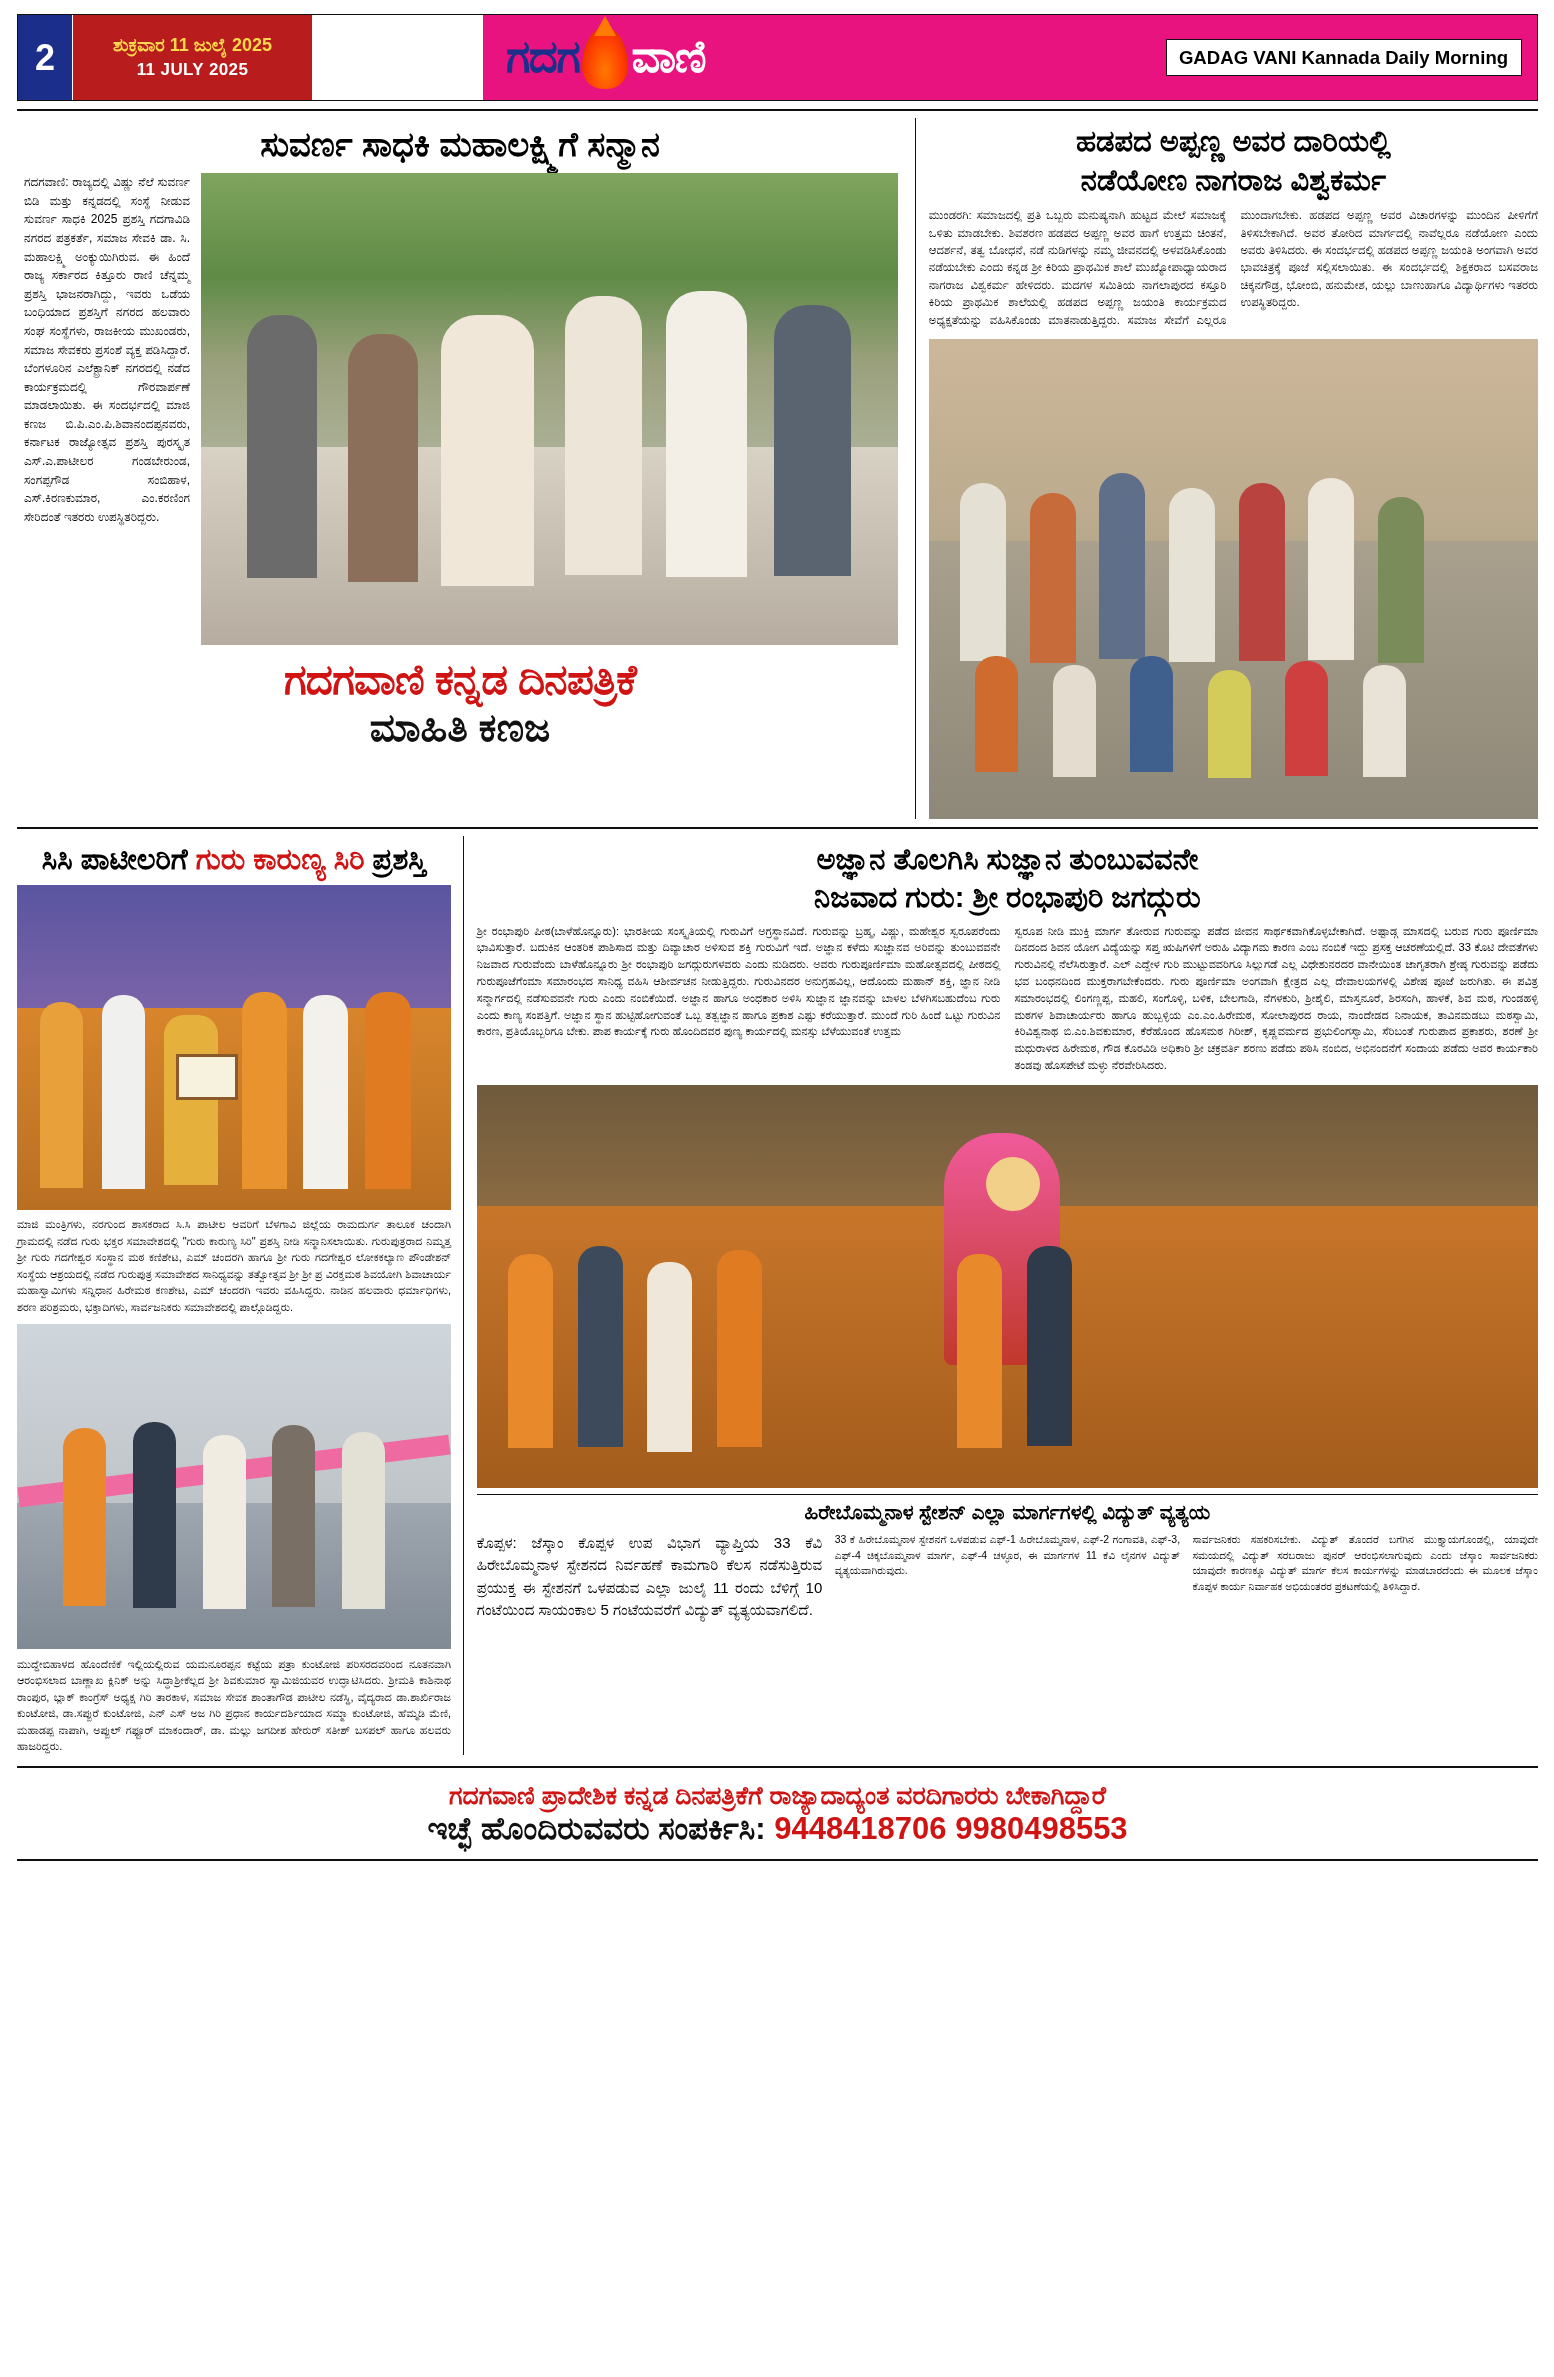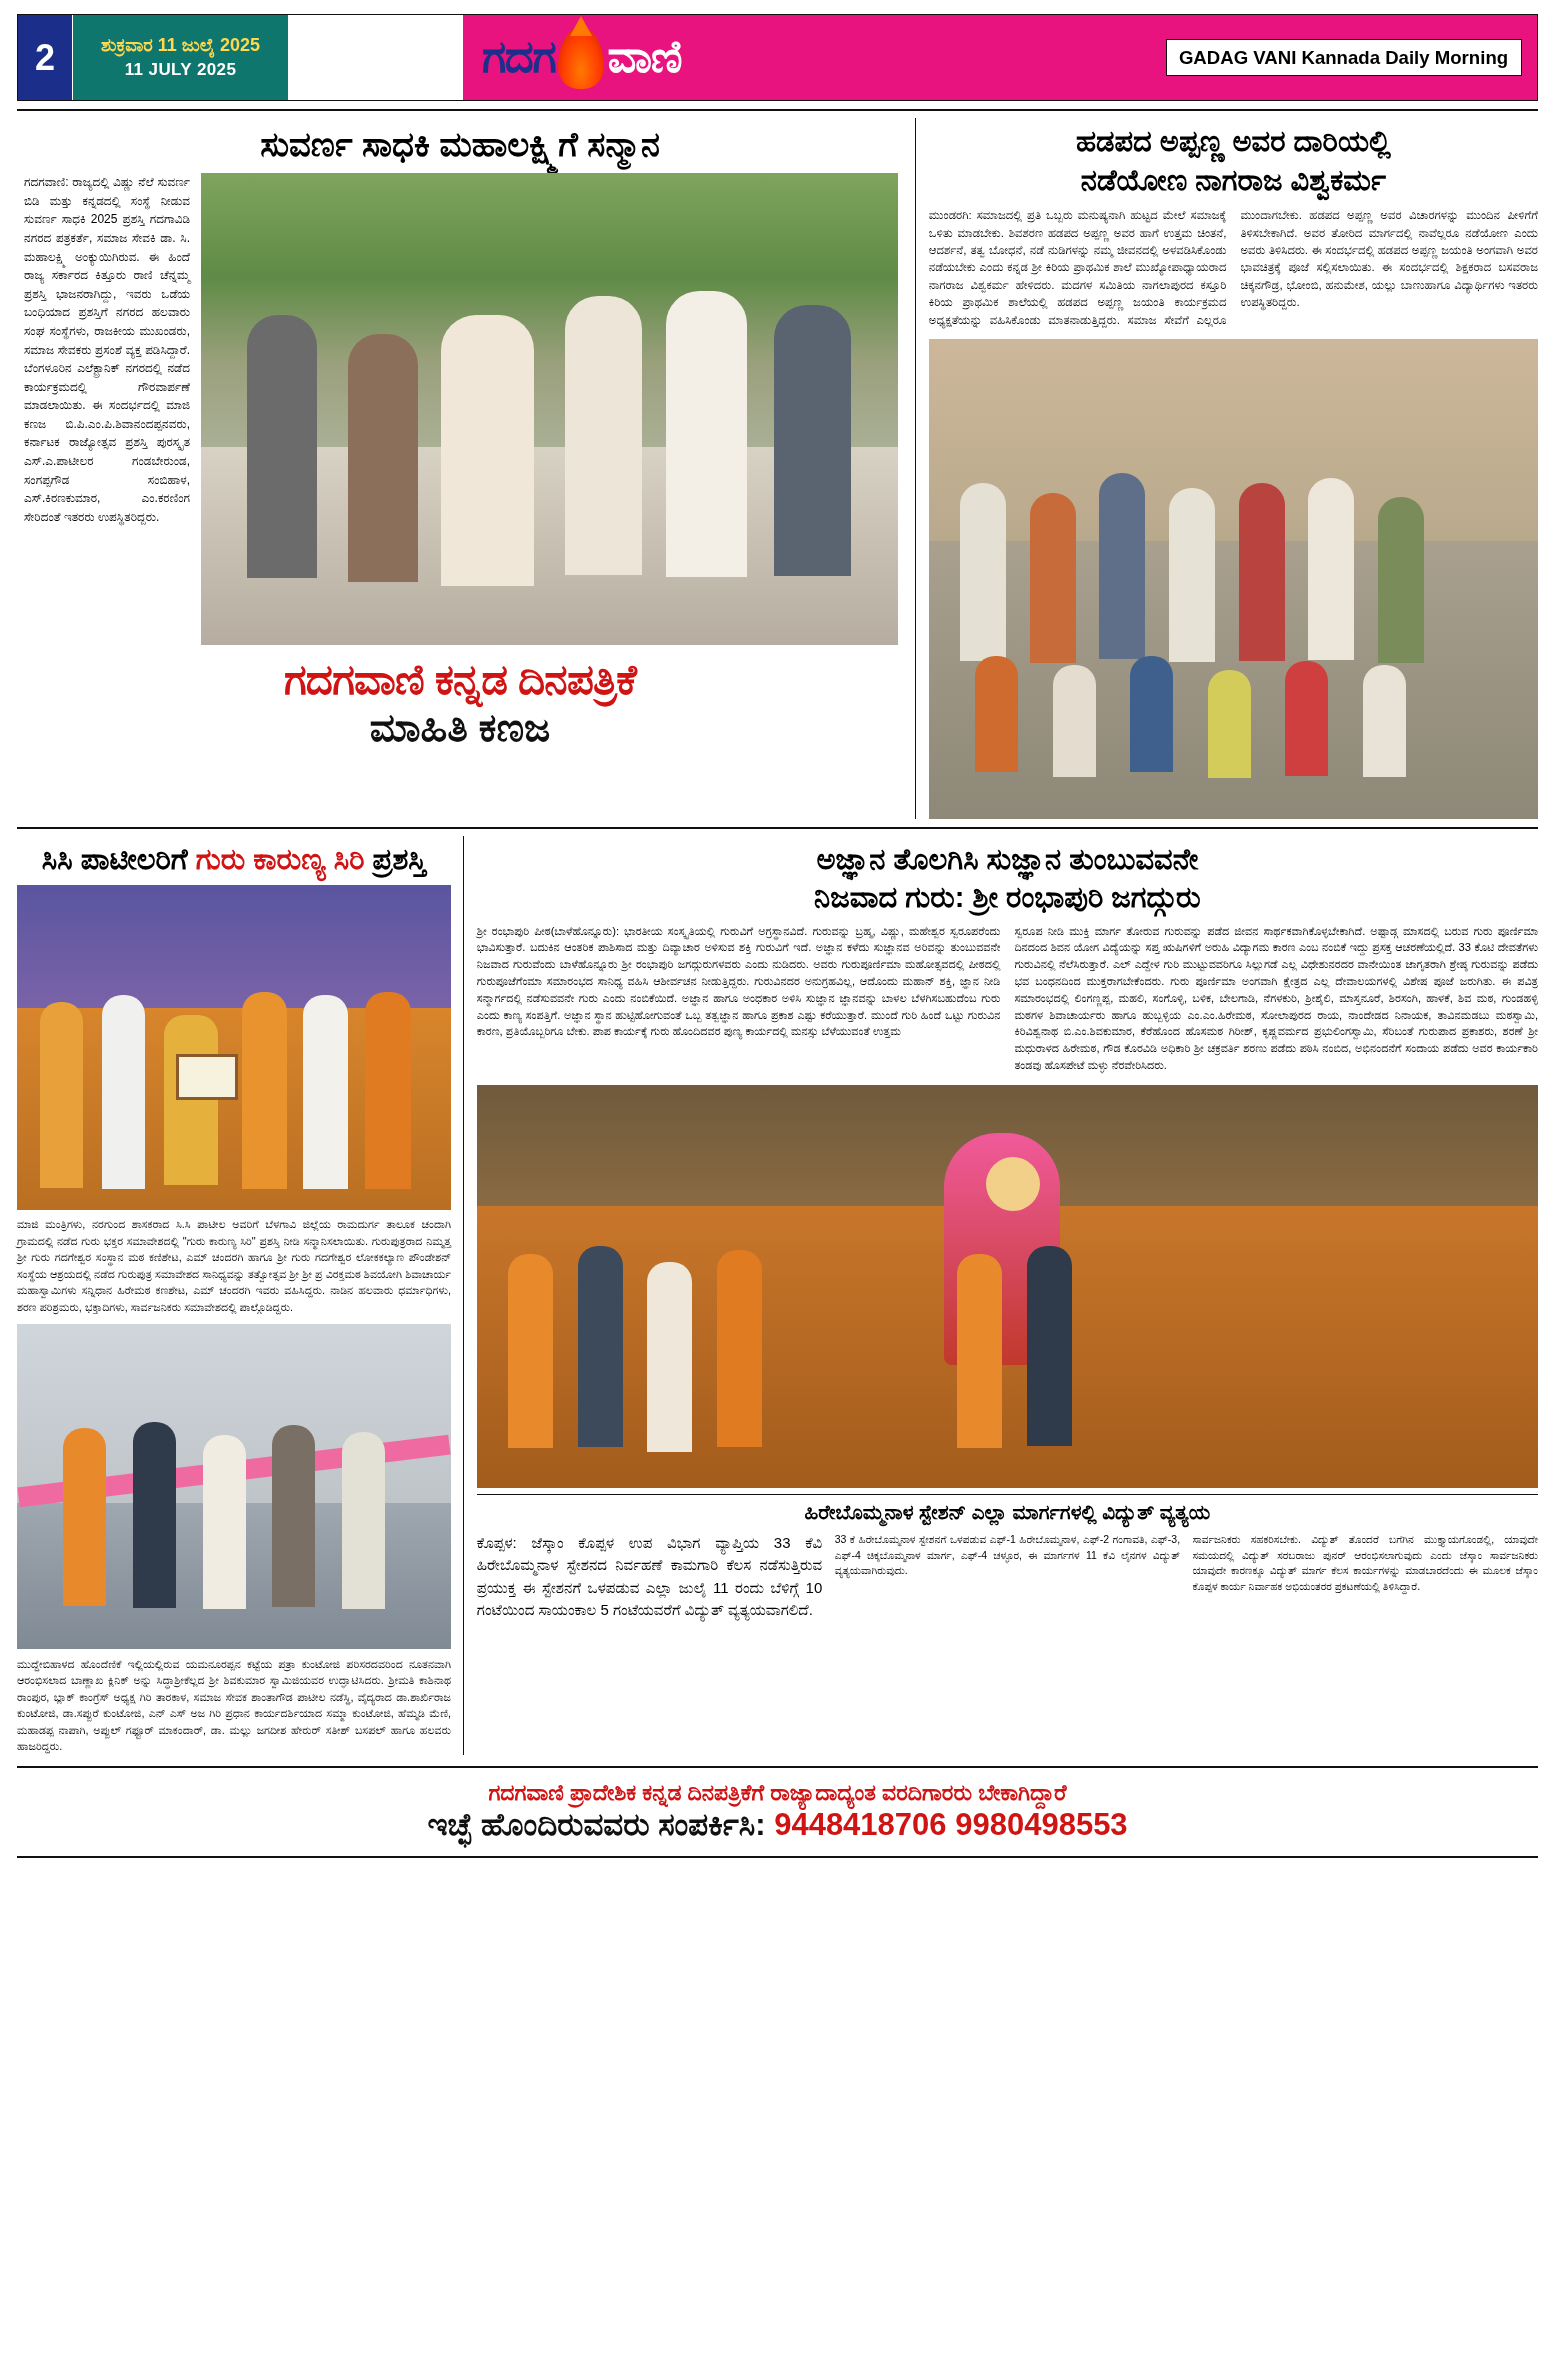--- a/index.html
+++ b/index.html
@@ -31,22 +31,22 @@
     width: 54px;
     background: #1b2f8a;
     color: #fff;
     font-size: 36px;
     font-weight: bold;
     display: flex;
     align-items: center;
     justify-content: center;
   }
   .date-box {
-    width: 216px;
-    background: #0f766e;
+    width: 240px;
+    background: #b91c1c;
     color: #fff;
     display: flex;
     flex-direction: column;
     align-items: center;
     justify-content: center;
     gap: 4.6px;
     border-left: 1.5px solid #fff;
   }
   .date-kn { font-size: 18px; color: #ffd84d; font-weight: bold; }
   .date-en { font-size: 17px; color: #ffffff; font-weight: bold; letter-spacing: 0.4px; }
@@ -161,21 +161,21 @@
     font-size: 39px; font-weight: bold; color: #111; line-height:1.25;
   }
 
   .footer-band {
     margin-top: 11px;
     border-top: 2.3px solid #111;
     border-bottom: 2.3px solid #111;
     padding: 11px 0 12.4px;
     text-align: center;
   }
-  .footer-band .f1 { font-size: 22px; font-weight: bold; color: #d01414; line-height:1.3; }
+  .footer-band .f1 { font-size: 25px; font-weight: bold; color: #d01414; line-height:1.3; }
   .footer-band .f2 { font-size: 31px; font-weight: bold; color: #111; }
   .footer-band .f2 .ph { color: #d01414; }
 
   .subcols { display:flex; gap:12.4px; }
   .sub-a { width: 434px; }
   .sub-b { flex:1; border-left:1.5px solid #111; padding-left:12.4px; }
 
   .cap-text { font-size: 11px; line-height:1.5; text-align: justify; margin-top:6.2px; }
   .two-col-text { column-count: 2; column-gap: 14px; font-size: 11.6px; line-height:1.5; text-align: justify; }
 </style>

